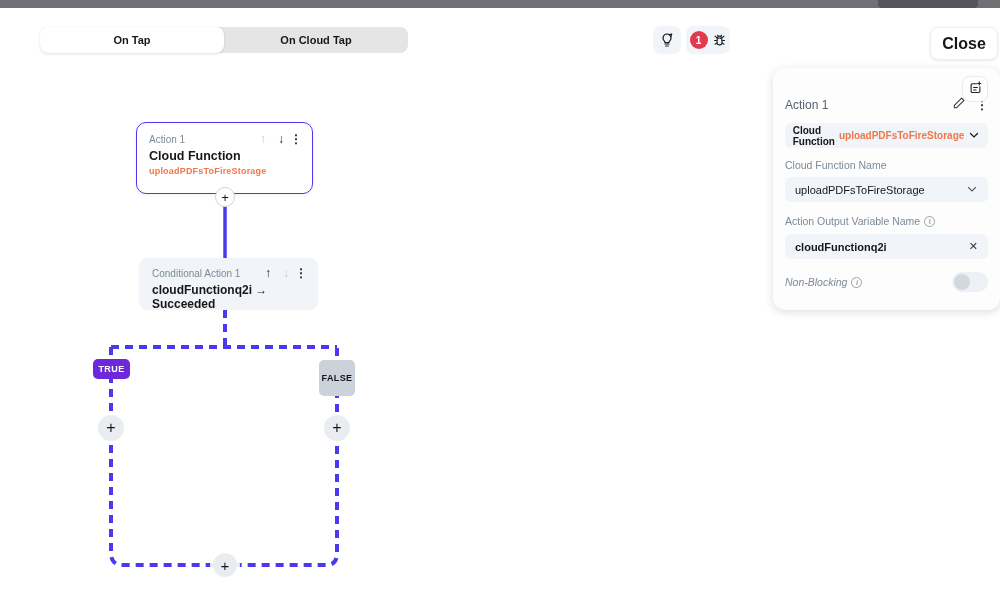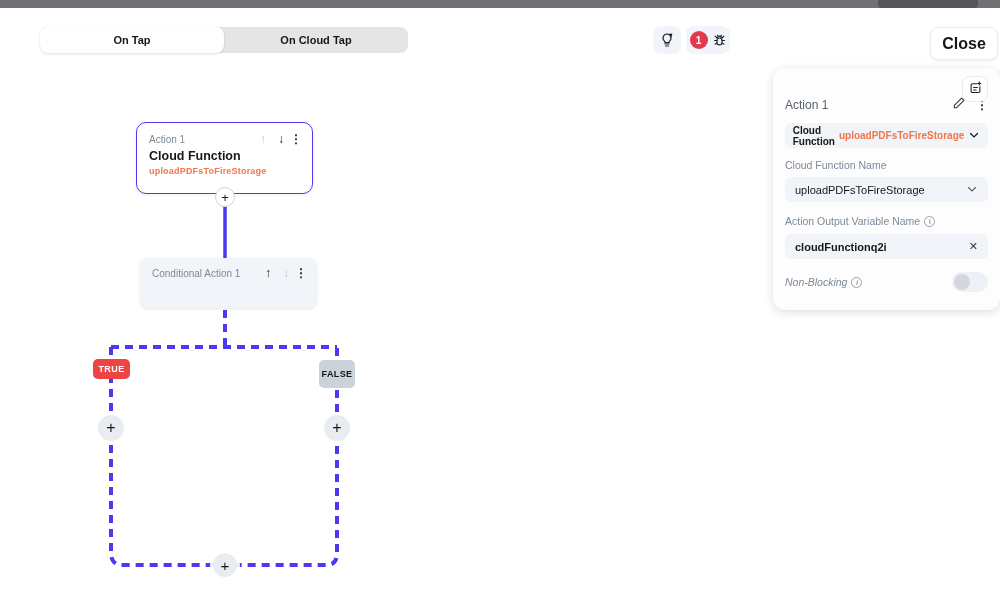--- a/index.html
+++ b/index.html
@@ -38,22 +38,22 @@
   .card-title { font-size:12.5px; font-weight:bold; color:#14181b; padding:3px 12px 0 12px; }
   .card-sub { font-size:9px; font-weight:bold; color:#f2764a; padding:3px 12px 0 12px; letter-spacing:0.2px; }
 
   
   .plus { border-radius:50%; display:flex; align-items:center; justify-content:center; color:#14181b; cursor:pointer; font-weight:normal; }
   .plus-white { left:215px; top:187px; width:20px; height:20px; background:#ffffff; border:1px solid #cfd4da; font-size:13px; }
   .plus-gray { width:26px; height:26px; background:#e9edf1; font-size:16px; box-shadow:0 0 0 3px rgba(255,255,255,0.9); }
 
   
   .branch-badge { border-radius:5px; font-size:9px; font-weight:bold; letter-spacing:0.4px; display:flex; align-items:center; justify-content:center; }
-  .true-badge { left:93px; top:359px; width:37px; height:20px; background:#ef4444; color:#ffffff; }
-  .false-badge { left:319px; top:360px; width:36px; height:28px; background:#ccd2d9; color:#14181b; }
+  .true-badge { left:93px; top:359px; width:37px; height:20px; background:#6d28d9; color:#ffffff; }
+  .false-badge { left:319px; top:360px; width:36px; height:36px; background:#ccd2d9; color:#14181b; }
 
   
   .panel { left:773px; top:68px; width:227px; height:242px; background:#fdfdfe; border-radius:12px; box-shadow:0 2px 10px rgba(0,0,0,0.14); padding:12px; }
   .panel-title { font-size:13px; font-weight:bold; color:#f2764a; margin-top:4px; }
   .panel-note-btn { position:absolute; right:12px; top:8px; width:26px; height:26px; border:1px solid #e8eaed; border-radius:8px; background:#ffffff; display:flex; align-items:center; justify-content:center; cursor:pointer; }
   .panel-row { display:flex; align-items:center; }
   .section-label { font-size:12px; color:#57636c; flex:1; }
   .field-label { font-size:10.5px; color:#7d8a96; display:flex; align-items:center; gap:4px; }
   .pill { background:#f1f4f8; border-radius:6px; height:25px; display:flex; align-items:center; padding:0 10px; cursor:pointer; }
   .pill .chev { margin-left:auto; }
@@ -115,20 +115,21 @@
 
 <div class="abs plus plus-white">+</div>
 
 <div class="abs cond-card">
   <div class="card-head" style="padding-top:8px;">
     <span class="card-label">Conditional Action 1</span>
     <span class="card-arrow arrow-on">↑</span>
     <span class="card-arrow arrow-off">↓</span>
     <span class="kebab">⋮</span>
   </div>
+  <div class="card-title" style="font-size:12px;">cloudFunctionq2i → Succeeded</div>
 </div>
 
 <div class="abs branch-badge true-badge">TRUE</div>
 <div class="abs branch-badge false-badge">FALSE</div>
 
 <div class="abs plus plus-gray" style="left:98px; top:415px;">+</div>
 <div class="abs plus plus-gray" style="left:324px; top:415px;">+</div>
 <div class="abs plus plus-gray" style="left:213px; top:553px; width:24px; height:24px; font-size:15px;">+</div>
 
 <div class="abs panel">

